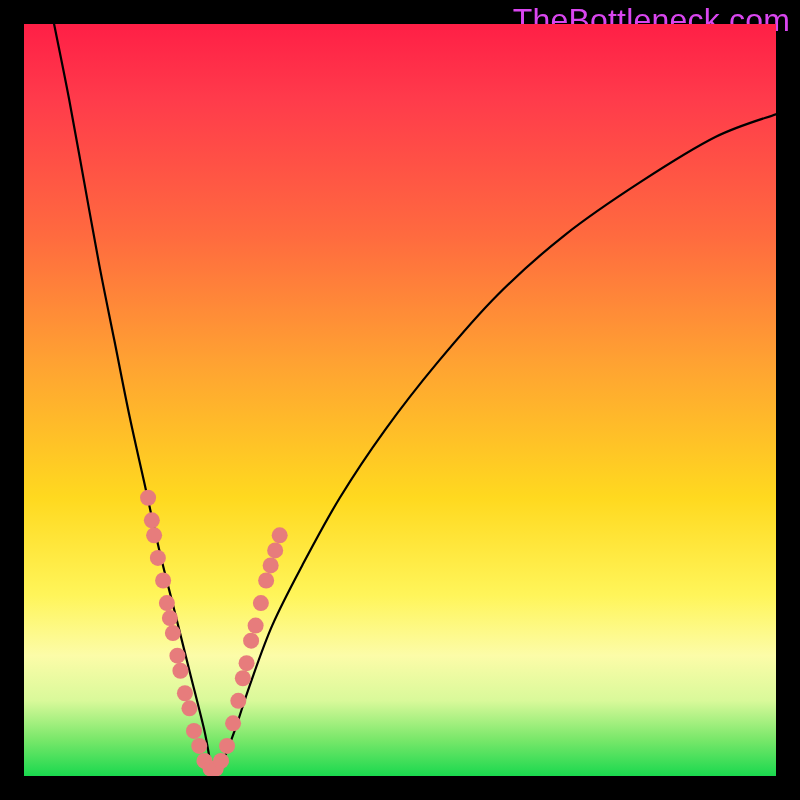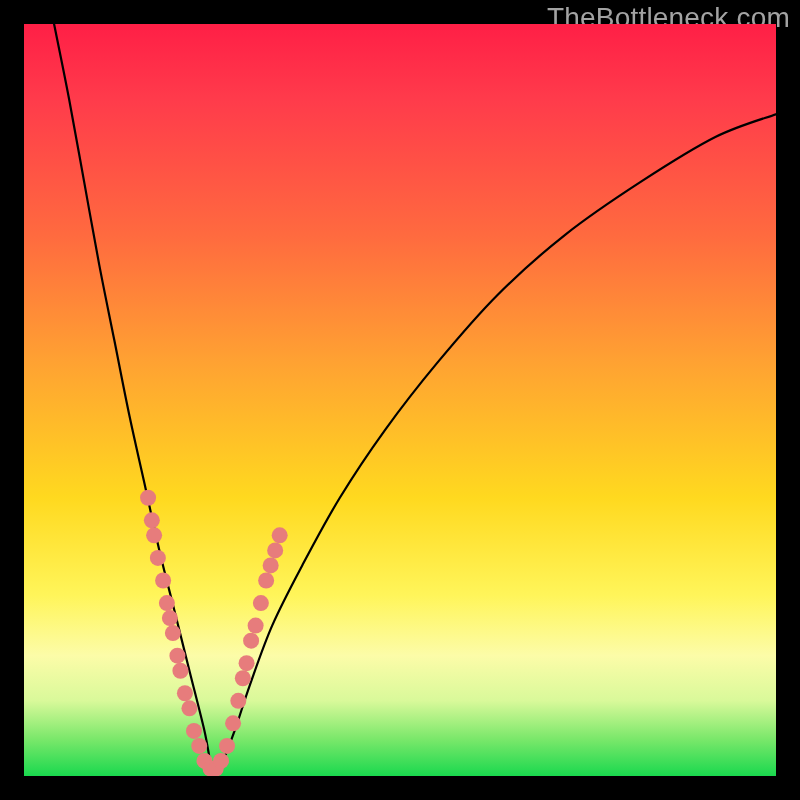--- a/index.html
+++ b/index.html
@@ -36,22 +36,22 @@
       #fcfca8 84%,
       #d9f99a 90%,
       #7ce86b 95%,
       #1ad84e 100%
     );
   }
   .watermark {
     position: absolute;
     top: 2px;
     right: 10px;
-    color: #a3a3a3;
-    font-size: 28px;
+    color: #d946ef;
+    font-size: 32px;
     letter-spacing: 0.2px;
     font-weight: 400;
     font-family: Arial, Helvetica, sans-serif;
   }
   svg.curve {
     position: absolute;
     left: 0;
     top: 0;
     width: 752px;
     height: 752px;

